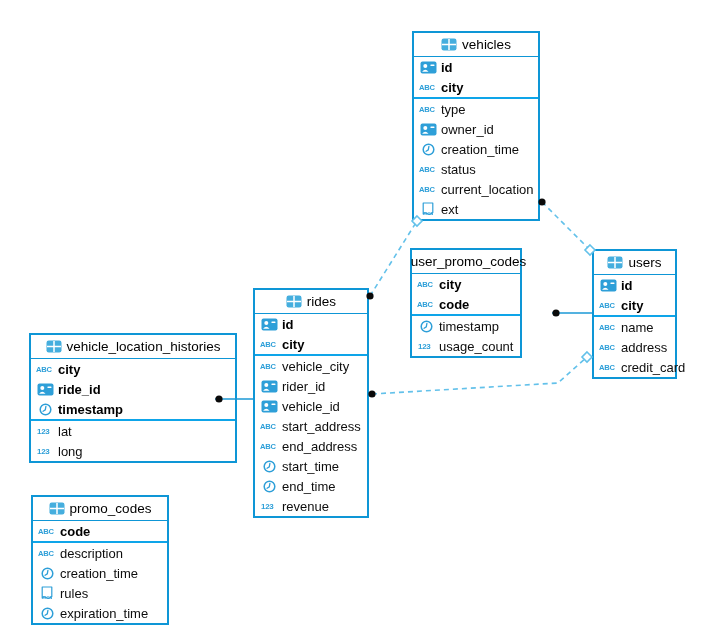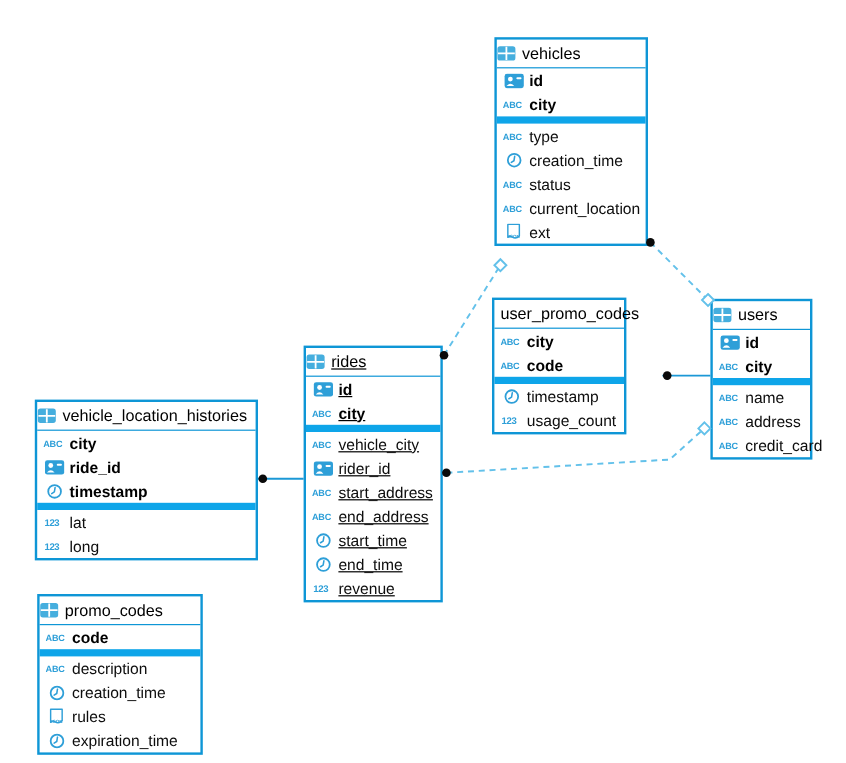--- a/index.html
+++ b/index.html
@@ -23,28 +23,29 @@
     position: absolute;
     background: #ffffff;
     border: 2px solid #0e96d6;
     box-sizing: border-box;
     z-index: 2;
   }
   .er-header {
     height: 23px;
     display: flex;
     align-items: center;
+    justify-content: center;
     gap: 5px;
     border-bottom: 1px solid #0e96d6;
     font-size: 13.5px;
     color: #000000;
     white-space: nowrap;
     cursor: move;
   }
-  .er-section-key { border-bottom: 6px solid #0ea5e9; }
+  .er-section-key { border-bottom: 2px solid #0ea5e9; }
   .er-row {
     height: 20px;
     display: flex;
     align-items: center;
     padding-left: 4px;
     font-size: 13px;
     color: #0d0d0d;
     white-space: nowrap;
   }
   .er-row .icon-slot {
@@ -110,20 +111,31 @@
         <div class="er-row">
       <span class="icon-slot">
             <svg width="19" height="10" viewBox="0 0 19 10">
       <text x="0" y="8.4" font-size="7.6" font-weight="bold" letter-spacing="-0.2" font-family="Liberation Sans, sans-serif" fill="#2e9fd8">ABC</text>
             </svg>
           </span>
       <span class="label">type</span>
         </div>
         <div class="er-row">
       <span class="icon-slot">
+            <svg width="17" height="13" viewBox="0 0 17 13">
+      <rect x="0.5" y="0.5" width="16" height="12" rx="2" fill="#2e9fd8"></rect>
+      <circle cx="5.3" cy="4.9" r="2" fill="#fff"></circle>
+      <path d="M2.1 10.7 Q5.3 6.9 8.5 10.7 Z" fill="#fff"></path>
+      <rect x="10.3" y="3.4" width="4.3" height="1.7" rx="0.8" fill="#fff"></rect>
+            </svg>
+          </span>
+      <span class="label">owner_id</span>
+        </div>
+        <div class="er-row">
+      <span class="icon-slot">
             <svg width="13" height="13" viewBox="0 0 13 13">
       <circle cx="6.5" cy="6.5" r="5.3" fill="none" stroke="#2e9fd8" stroke-width="1.5"></circle>
       <path d="M6.9 3.3 L6.3 6.9 L4.1 8.3" fill="none" stroke="#2e9fd8" stroke-width="1.3" stroke-linecap="round"></path>
             </svg>
           </span>
       <span class="label">creation_time</span>
         </div>
         <div class="er-row">
       <span class="icon-slot">
             <svg width="19" height="10" viewBox="0 0 19 10">
@@ -248,21 +260,21 @@
         <div class="er-row">
       <span class="icon-slot">
             <svg width="19" height="10" viewBox="0 0 19 10">
       <text x="0" y="8.4" font-size="7.6" font-weight="bold" letter-spacing="-0.2" font-family="Liberation Sans, sans-serif" fill="#2e9fd8">ABC</text>
             </svg>
           </span>
       <span class="label">credit_card</span>
         </div>
       </div>
     </div>
-    <div class="er-table" style="left: 253px; top: 288px; width: 116px; text-decoration: underline;">
+    <div class="er-table" style="left: 253px; top: 288px; width: 116px;">
       <div class="er-header">
         <svg width="16" height="13" viewBox="0 0 16 13">
       <rect x="0.5" y="0.5" width="15" height="12" rx="2.2" fill="#45aede"></rect>
       <line x1="1" y1="6.5" x2="15" y2="6.5" stroke="#fff" stroke-width="1.5"></line>
       <line x1="8" y1="1" x2="8" y2="12" stroke="#fff" stroke-width="1.5"></line>
         </svg>
         <span>rides</span>
       </div>
       <div class="er-section-key">
         <div class="er-row key">
@@ -297,20 +309,31 @@
         <div class="er-row">
       <span class="icon-slot">
             <svg width="17" height="13" viewBox="0 0 17 13">
       <rect x="0.5" y="0.5" width="16" height="12" rx="2" fill="#2e9fd8"></rect>
       <circle cx="5.3" cy="4.9" r="2" fill="#fff"></circle>
       <path d="M2.1 10.7 Q5.3 6.9 8.5 10.7 Z" fill="#fff"></path>
       <rect x="10.3" y="3.4" width="4.3" height="1.7" rx="0.8" fill="#fff"></rect>
             </svg>
           </span>
       <span class="label">rider_id</span>
+        </div>
+        <div class="er-row">
+      <span class="icon-slot">
+            <svg width="17" height="13" viewBox="0 0 17 13">
+      <rect x="0.5" y="0.5" width="16" height="12" rx="2" fill="#2e9fd8"></rect>
+      <circle cx="5.3" cy="4.9" r="2" fill="#fff"></circle>
+      <path d="M2.1 10.7 Q5.3 6.9 8.5 10.7 Z" fill="#fff"></path>
+      <rect x="10.3" y="3.4" width="4.3" height="1.7" rx="0.8" fill="#fff"></rect>
+            </svg>
+          </span>
+      <span class="label">vehicle_id</span>
         </div>
         <div class="er-row">
       <span class="icon-slot">
             <svg width="19" height="10" viewBox="0 0 19 10">
       <text x="0" y="8.4" font-size="7.6" font-weight="bold" letter-spacing="-0.2" font-family="Liberation Sans, sans-serif" fill="#2e9fd8">ABC</text>
             </svg>
           </span>
       <span class="label">start_address</span>
         </div>
         <div class="er-row">
@@ -342,21 +365,21 @@
         <div class="er-row">
       <span class="icon-slot">
             <svg width="16" height="10" viewBox="0 0 16 10">
       <text x="0" y="8.4" font-size="8" font-weight="bold" letter-spacing="-0.3" font-family="Liberation Sans, sans-serif" fill="#2e9fd8">123</text>
             </svg>
           </span>
       <span class="label">revenue</span>
         </div>
       </div>
     </div>
-    <div class="er-table" style="left: 29px; top: 333px; width: 186px;">
+    <div class="er-table" style="left: 29px; top: 333px; width: 208px;">
       <div class="er-header">
         <svg width="16" height="13" viewBox="0 0 16 13">
       <rect x="0.5" y="0.5" width="15" height="12" rx="2.2" fill="#45aede"></rect>
       <line x1="1" y1="6.5" x2="15" y2="6.5" stroke="#fff" stroke-width="1.5"></line>
       <line x1="8" y1="1" x2="8" y2="12" stroke="#fff" stroke-width="1.5"></line>
         </svg>
         <span>vehicle_location_histories</span>
       </div>
       <div class="er-section-key">
         <div class="er-row key">

